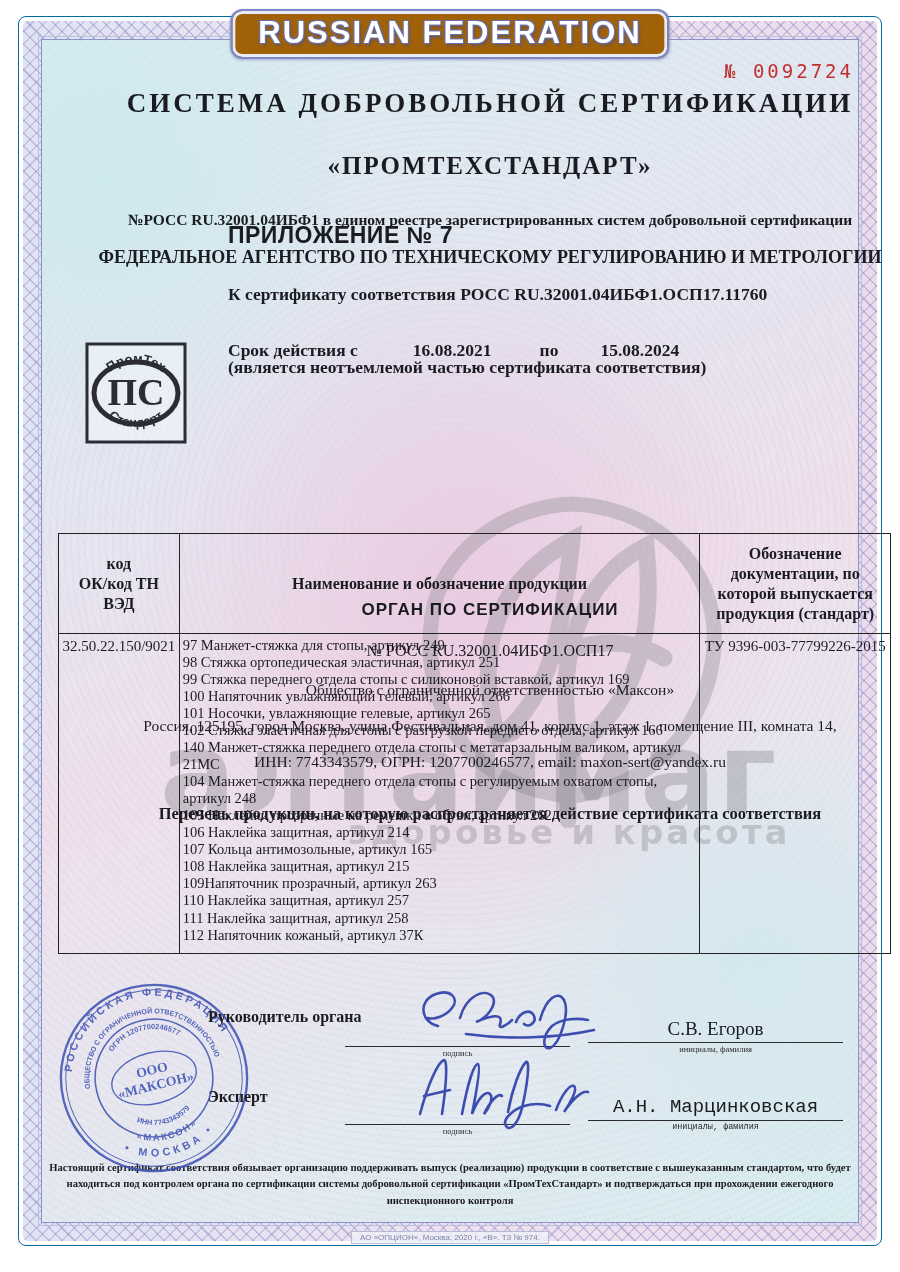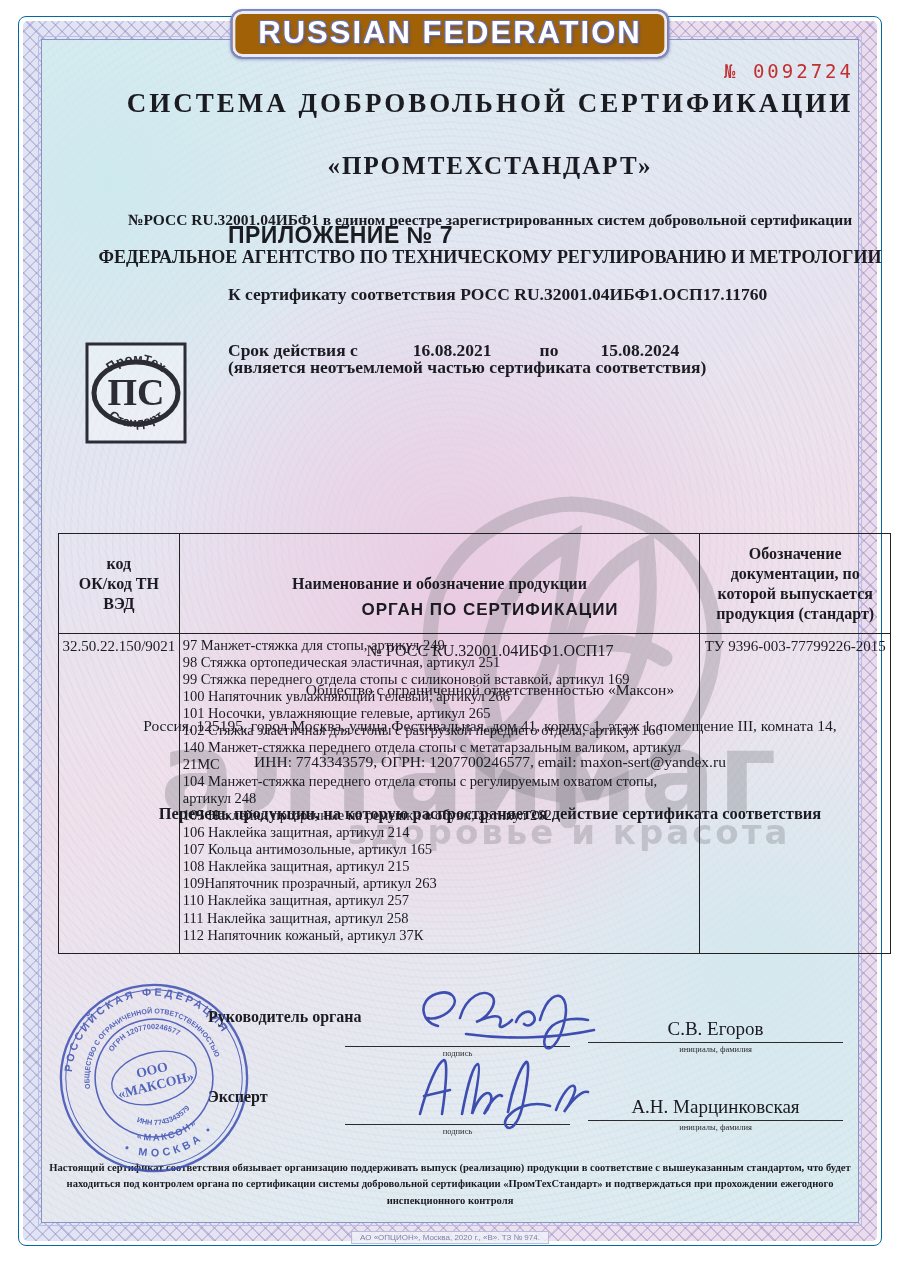--- a/index.html
+++ b/index.html
@@ -274,21 +274,21 @@
       <path d="M14,48 L40,42"></path>
       <path d="M52,66 C58,34 64,16 68,16 C71,18 66,46 62,66 C68,50 76,42 80,46 C84,50 78,62 74,66 C80,54 88,44 92,48"></path>
       <path d="M98,64 C102,42 110,20 116,14 C120,12 118,34 112,60 C108,76 100,84 96,78 C92,72 102,62 114,58 C124,55 134,56 140,58"></path>
       <path d="M146,62 C152,46 160,36 164,38 C168,41 160,56 154,64 C162,52 172,42 178,44"></path>
     </g>
   </svg>
   <div class="sig-zone" style="top:1124px;">
     <div class="uline"></div>
     <div class="caption">подпись</div>
   </div>
-  <div class="name-zone" style="top:1096px;">
+  <div class="name-zone" style="top:1096px;font-family:Liberation Mono, monospace;">
     <div class="sig-name">А.Н. Марцинковская</div>
     <div class="uline"></div>
     <div class="caption">инициалы, фамилия</div>
   </div>
 
   
   <div class="footer">Настоящий сертификат соответствия обязывает организацию поддерживать выпуск (реализацию) продукции в соответствие с вышеуказанным стандартом, что будет находиться под контролем органа по сертификации системы добровольной сертификации «ПромТехСтандарт» и подтверждаться при прохождении ежегодного инспекционного контроля</div>
   <div class="printinfo">АО «ОПЦИОН», Москва, 2020 г., «В». ТЗ № 974.</div>
 
 </div>

